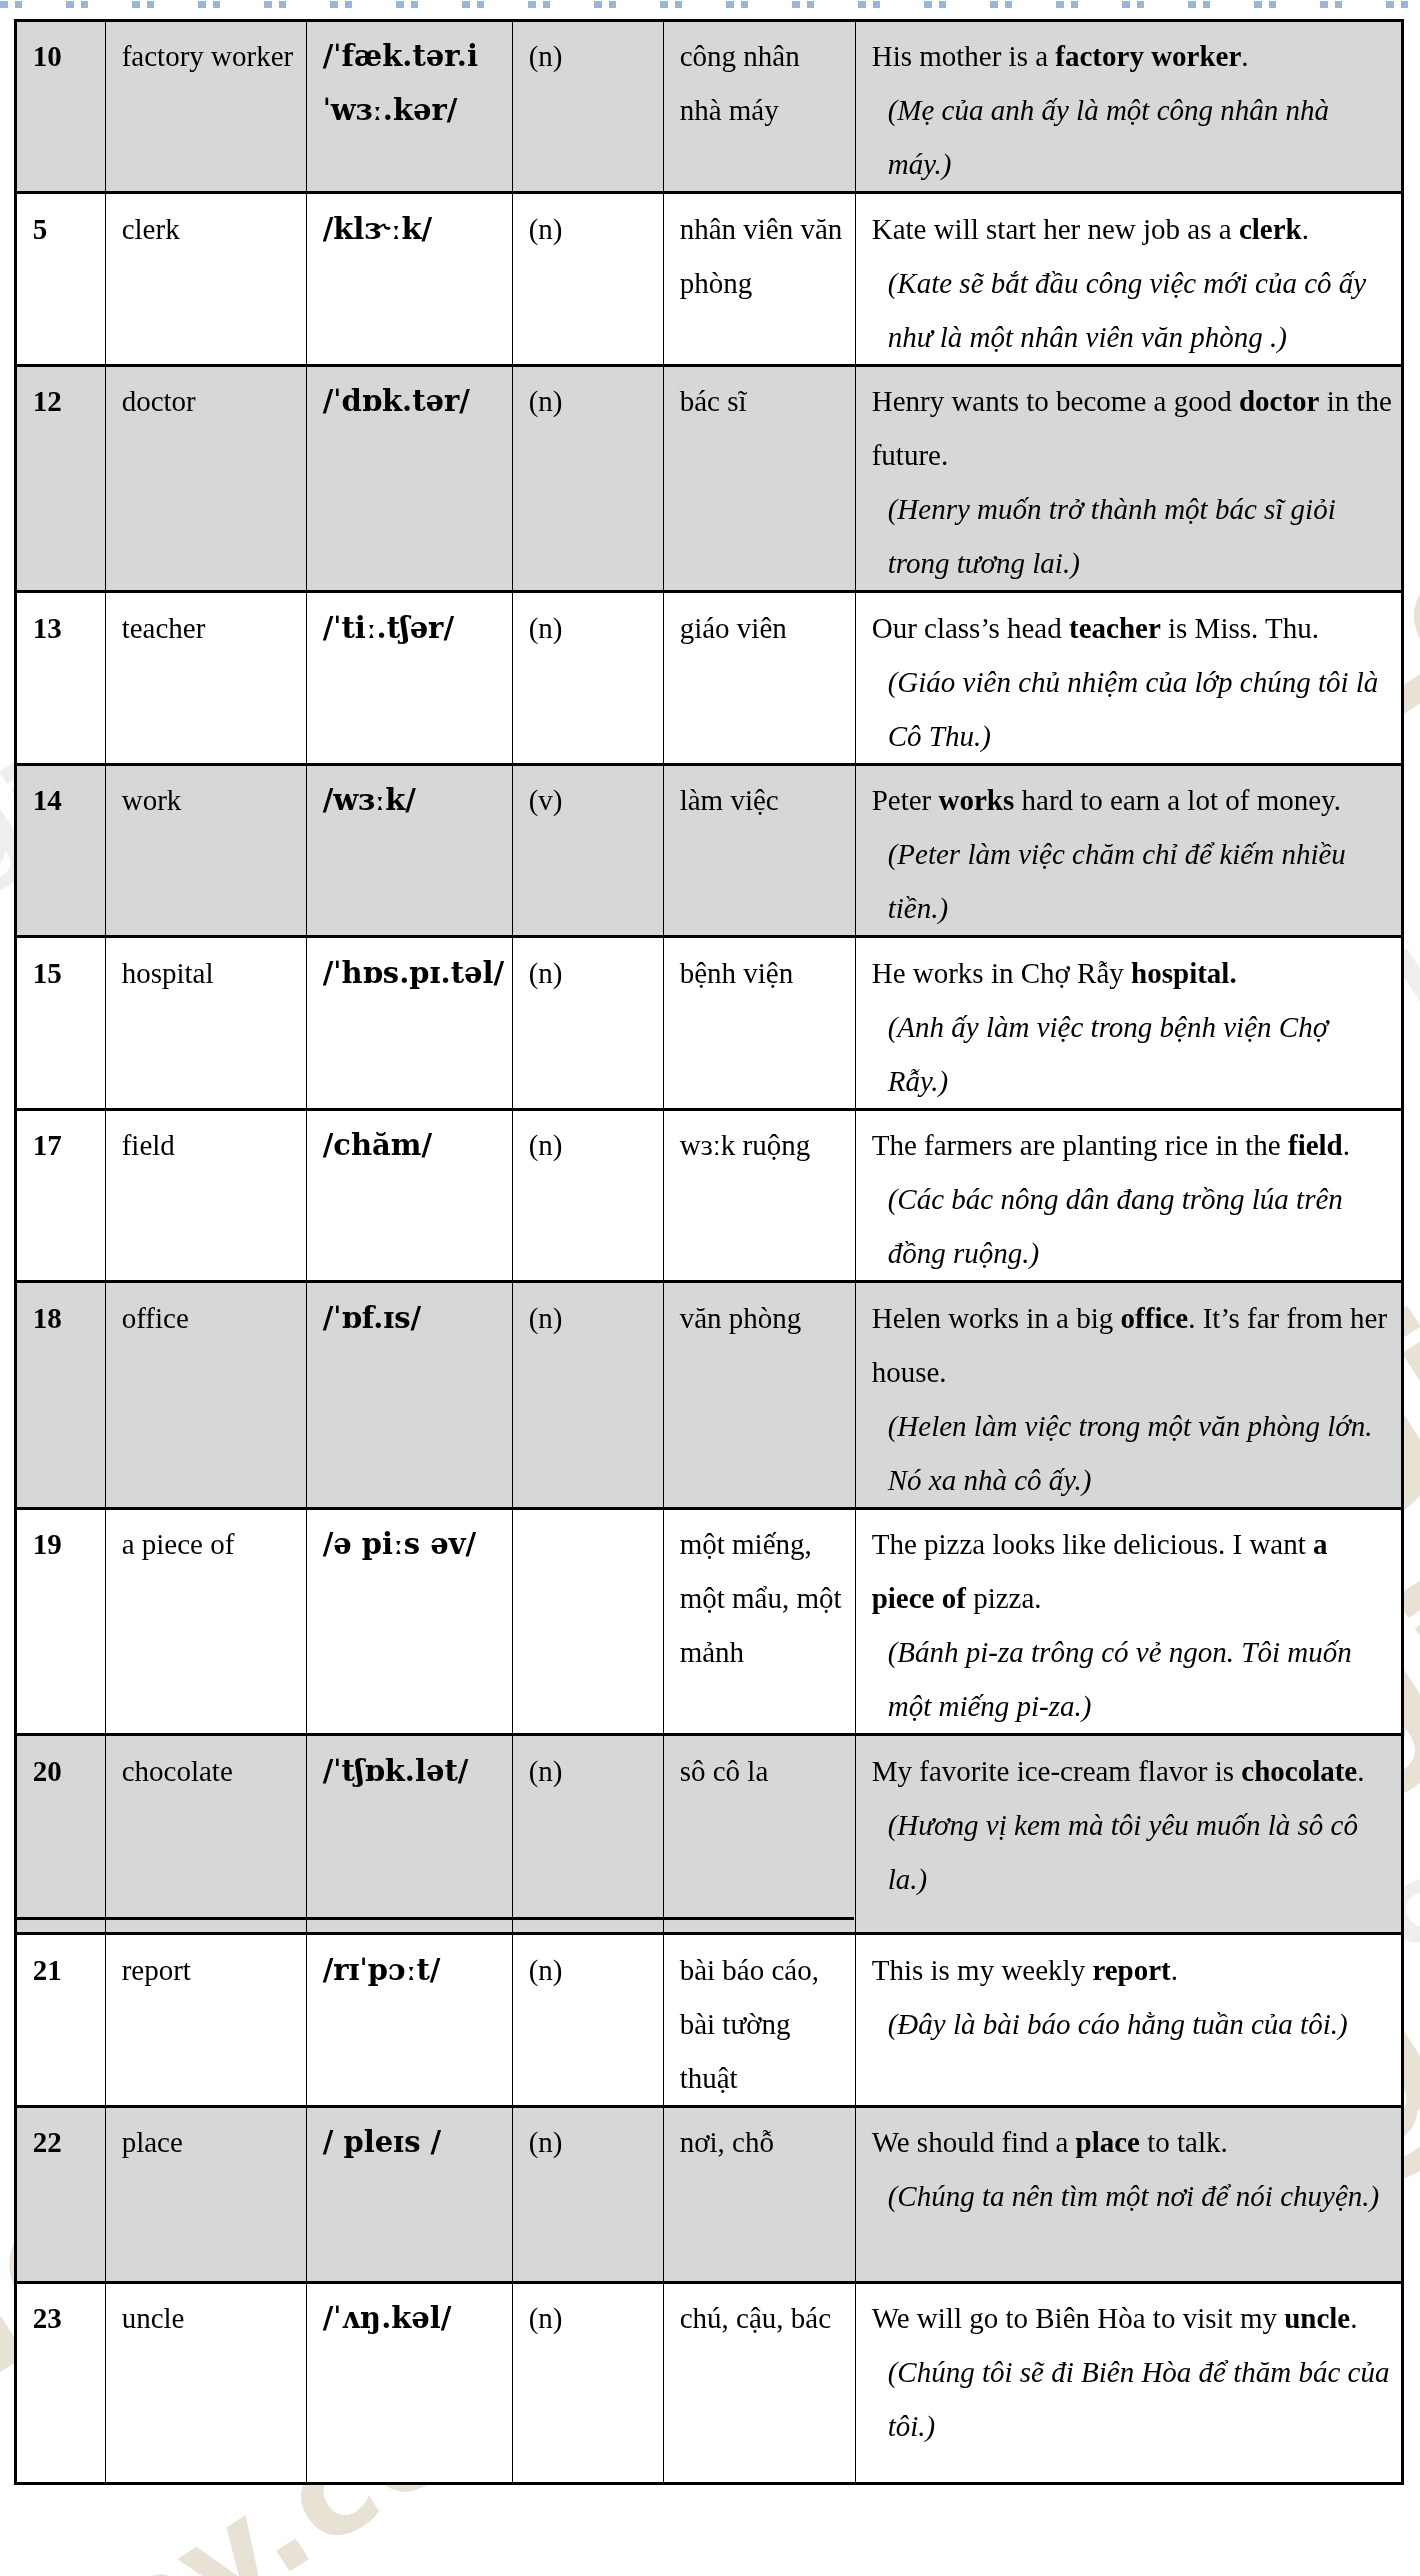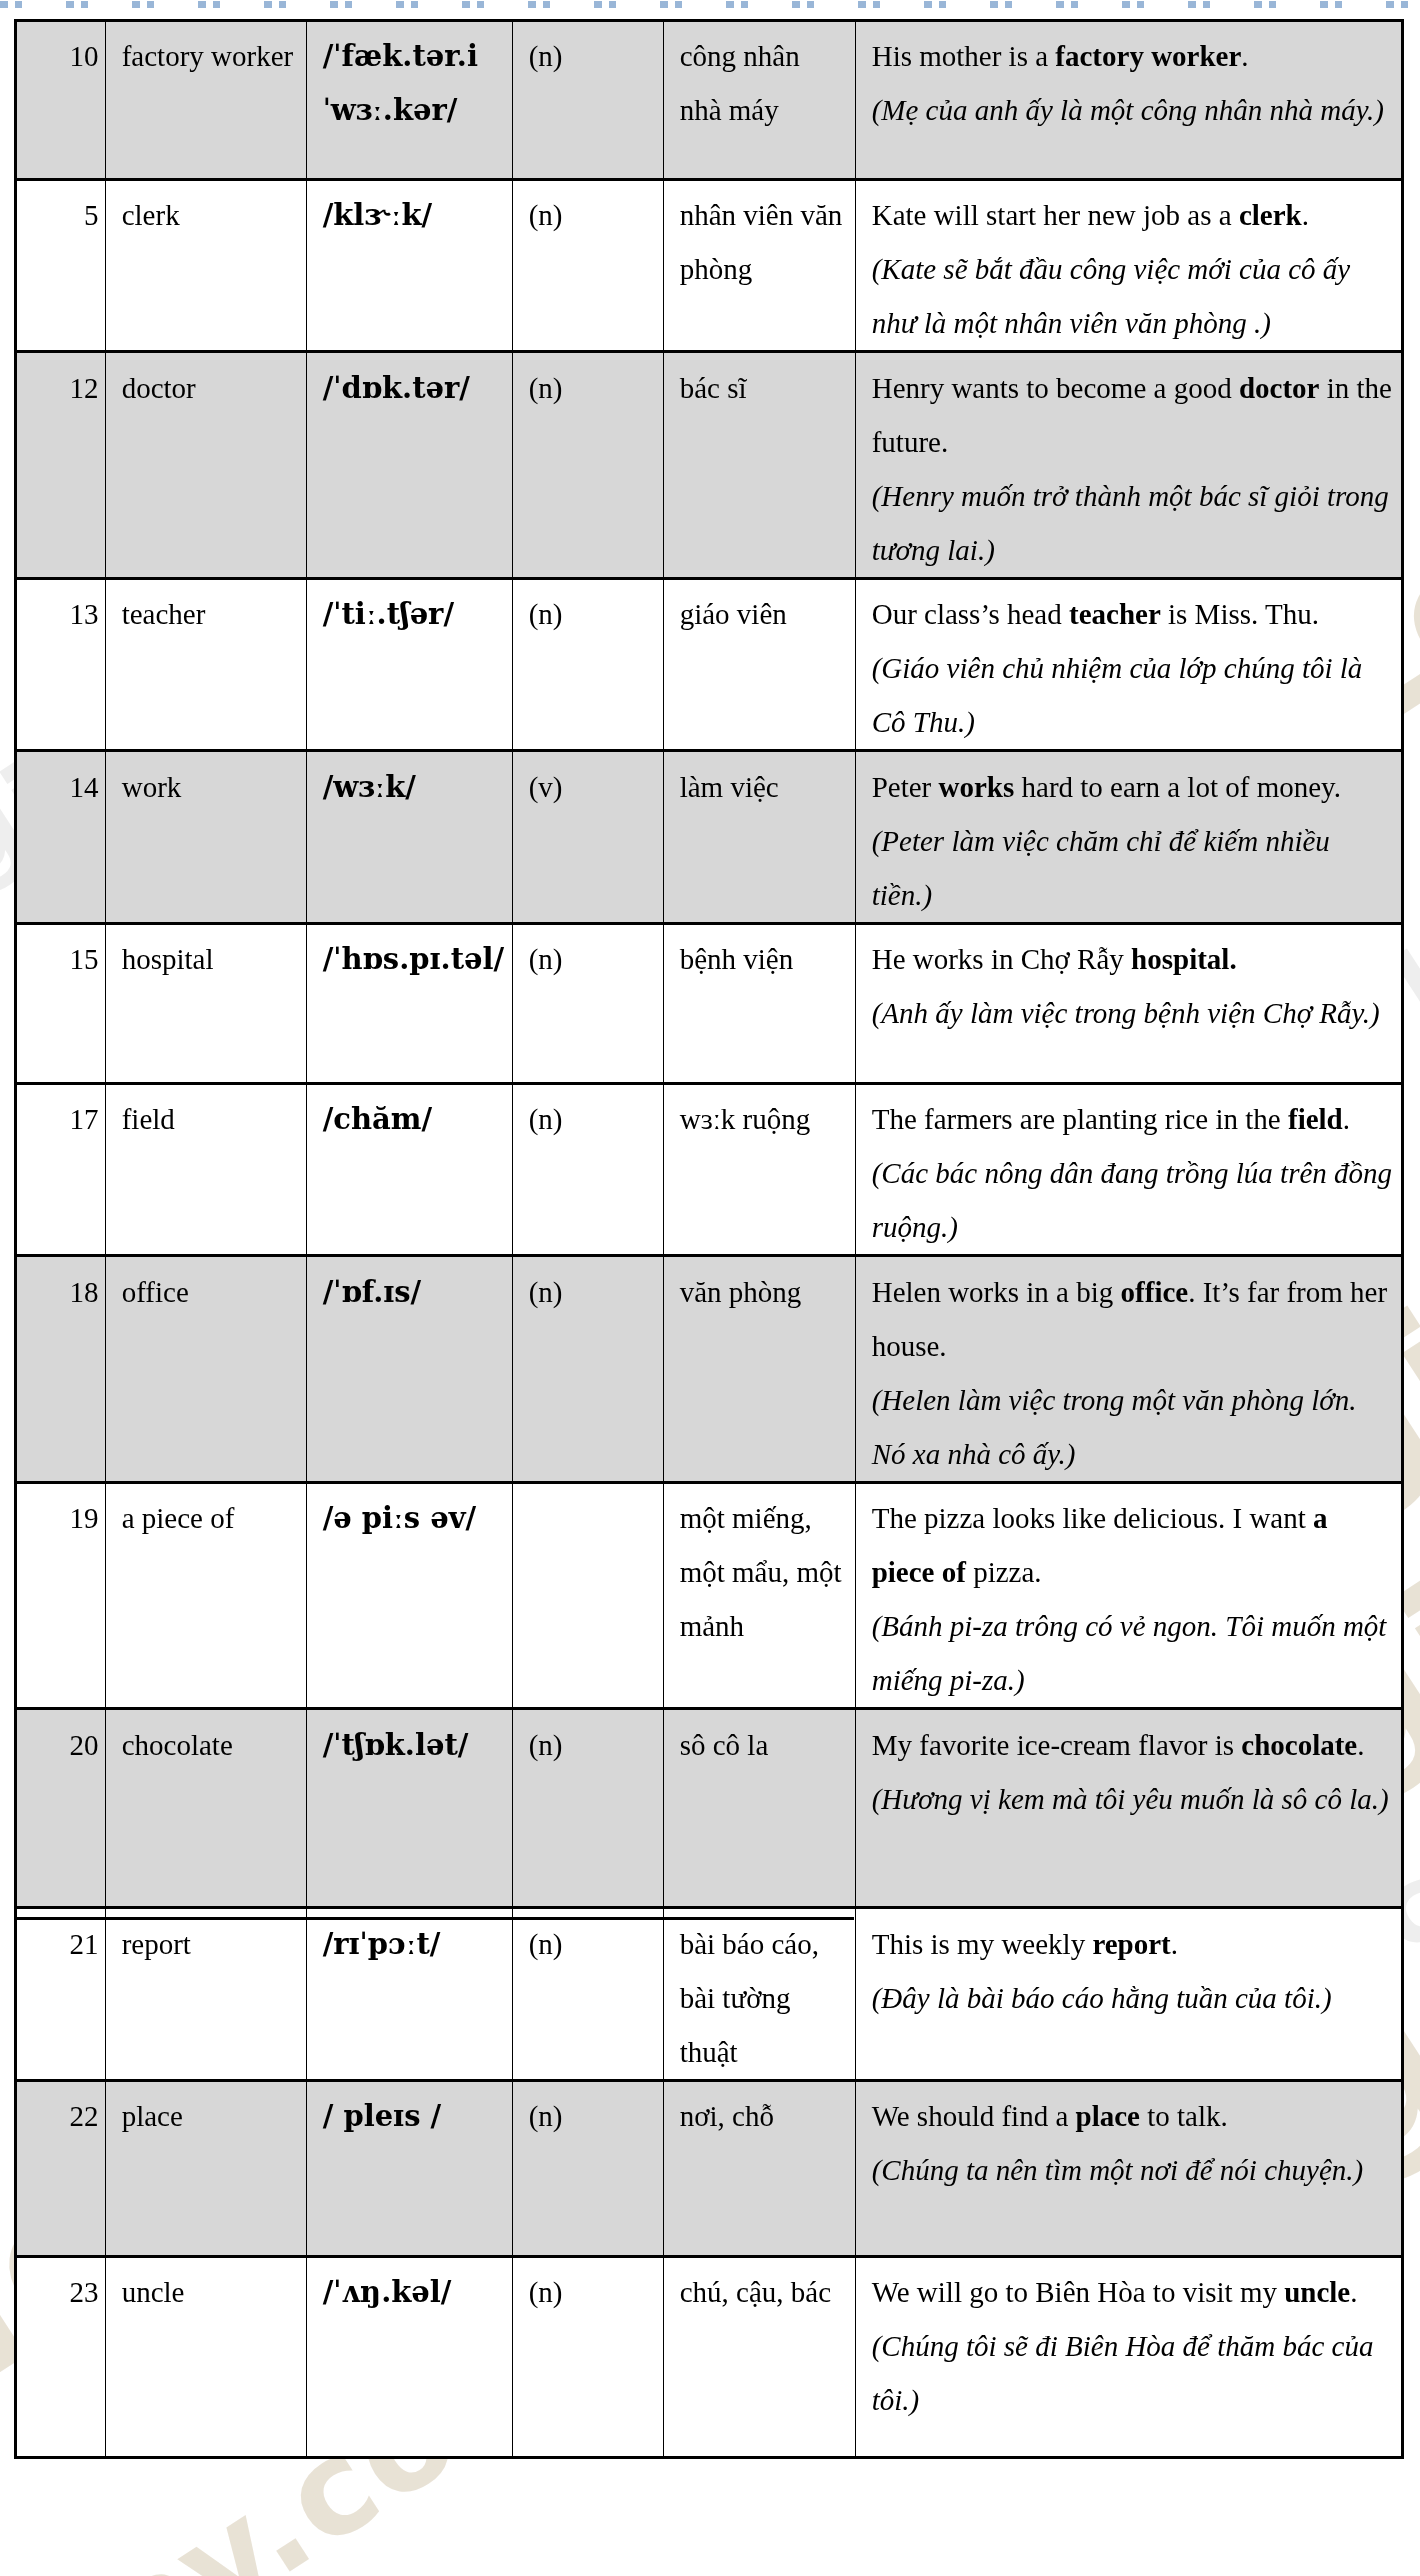--- a/index.html
+++ b/index.html
@@ -45,24 +45,24 @@
     border-top-width:3.1px;
     border-bottom-width:3.1px;
     vertical-align:top;
     padding:7.5px 6.2px 0 16px;
     font-size:29px;
     line-height:54px;
     overflow:hidden;
   }
   #vocab{border:3.7px solid #000;}
   tr.shaded td{background:#d7d7d7;}
-  td.c-num{text-align:right;font-weight:normal;padding-left:2.5px;font-size:30px;}
+  td.c-num{text-align:left;font-weight:bold;padding-left:2.5px;font-size:30px;}
   td.c-pron{font-family:"DejaVu Serif","Liberation Serif",serif;font-size:27.4px;font-weight:bold;}
   .ex-en b{font-weight:bold;}
-  .ex-vi{font-style:italic;}
+  .ex-vi{font-style:italic;margin-left:16px;}
   .col-num{width:90px;} .col-word{width:201px;} .col-pron{width:206px;}
   .col-pos{width:151px;} .col-mean{width:192px;} .col-ex{width:547px;}
   .artifact-hline{position:absolute;background:#000;}
 </style>
 </head>
 <body>
 
 <div id="page">
   <div id="top-dashes"></div>
   <div id="wm-layer">

